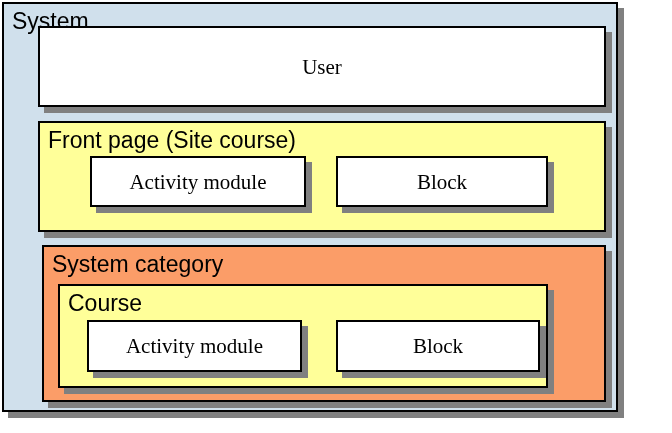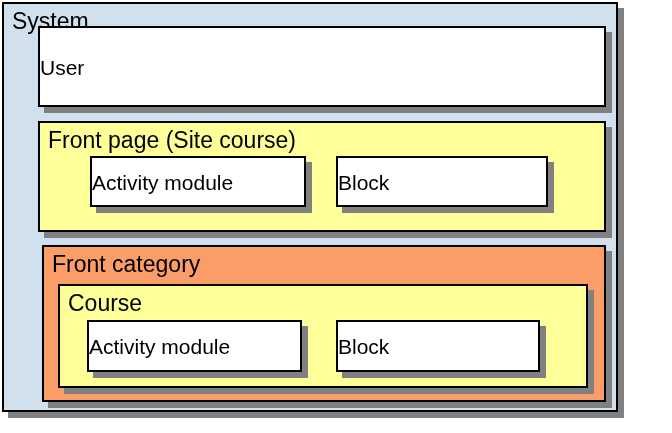--- a/index.html
+++ b/index.html
@@ -44,22 +44,23 @@
     top: 6px;
     font-size: 23px;
   }
 
   
   .leaf .node-label {
     left: 0;
     right: 0;
     top: 50%;
     transform: translateY(-50%);
-    text-align: left;
+    text-align: center;
     font-size: 21px;
+    font-family: Liberation Serif, serif;
   }
 
   
 
   #system-box {
     left: 2px;
     top: 2px;
     width: 616px;
     height: 410px;
     background: #d0e0ec;
@@ -101,21 +102,21 @@
     left: 42px;
     top: 245px;
     width: 564px;
     height: 157px;
     background: #fb9d68;
   }
 
   #course-box {
     left: 58px;
     top: 284px;
-    width: 530px;
+    width: 490px;
     height: 104px;
     background: #ffff99;
   }
 
   #course-activity-box {
     left: 87px;
     top: 320px;
     width: 215px;
     height: 52px;
     background: #ffffff;
@@ -148,21 +149,21 @@
 
   <div class="node leaf" id="frontpage-activity-box">
     <span class="node-label">Activity module</span>
   </div>
 
   <div class="node leaf" id="frontpage-block-box">
     <span class="node-label">Block</span>
   </div>
 
   <div class="node" id="coursecat-box">
-    <span class="node-label title-label">Front category</span>
+    <span class="node-label title-label">System category</span>
   </div>
 
   <div class="node" id="course-box">
     <span class="node-label title-label">Course</span>
   </div>
 
   <div class="node leaf" id="course-activity-box">
     <span class="node-label">Activity module</span>
   </div>
 

